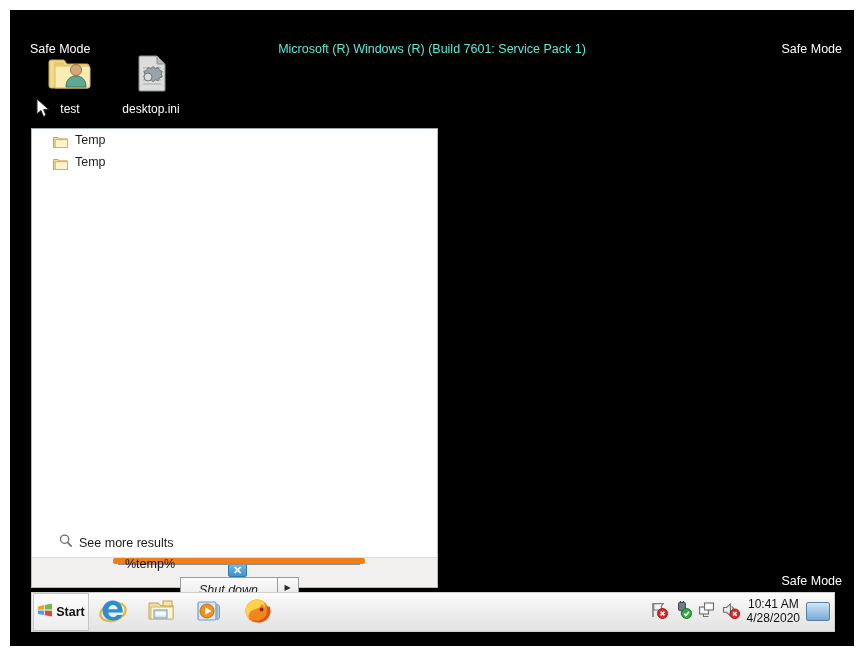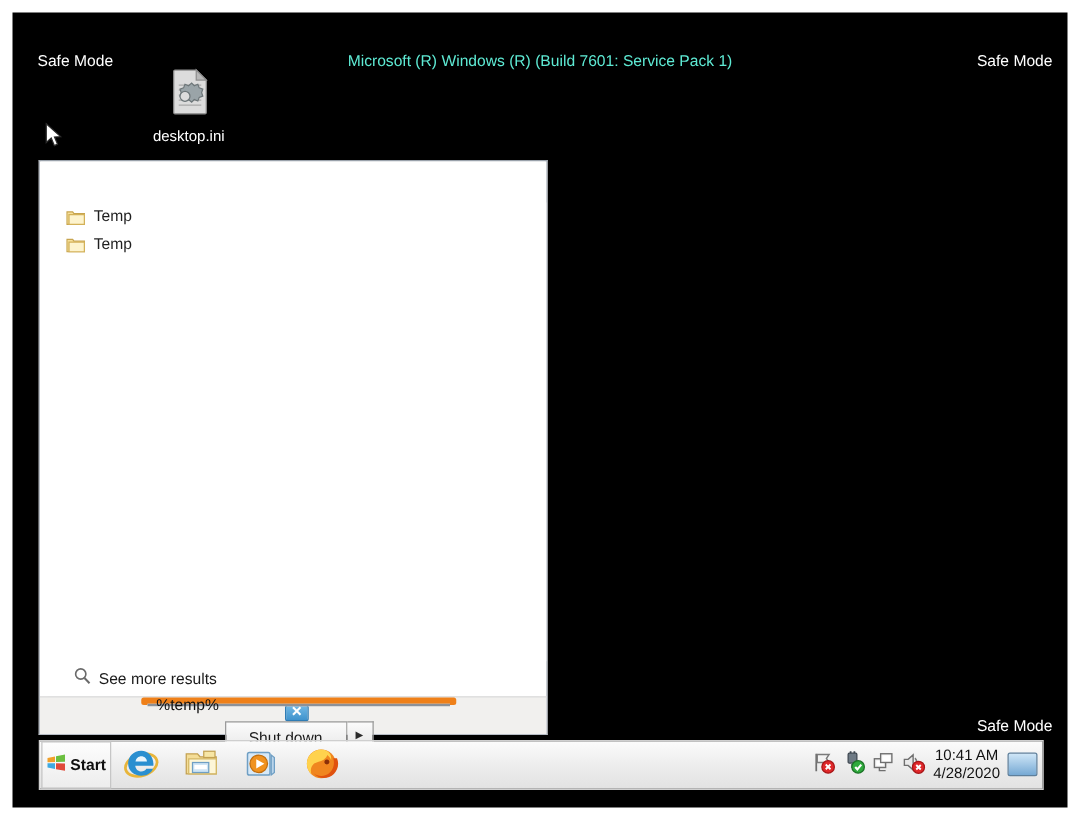--- a/index.html
+++ b/index.html
@@ -22,21 +22,21 @@
   #icon-test{left:21px;top:38px;}
   #icon-ini{left:102px;top:38px;}
 
   
   #cursor{position:absolute;left:26px;top:88px;width:16px;height:22px;}
 
   
   #startmenu{position:absolute;left:21px;top:118px;width:405px;height:458px;
       background:#ffffff;border:1px solid #b6bcc4;border-top:1px solid #9aa2ab;
       box-shadow:0 0 3px rgba(0,0,0,.5);}
-  #results{position:absolute;left:0;top:0;right:0;bottom:58px;background:#ffffff;overflow:hidden;margin-top:33px;}
+  #results{position:absolute;left:0;top:0;right:0;bottom:58px;background:#ffffff;overflow:hidden;}
   .result-row{display:flex;align-items:center;height:22px;padding-left:21px;cursor:default;}
   .result-row .rlabel{font-size:12.5px;color:#1f1f1f;margin-left:7px;}
   .folder16{width:15px;height:13px;position:relative;flex:0 0 auto;}
 
   #seemore{position:absolute;left:0;right:0;bottom:30px;height:28px;display:flex;align-items:center;padding-left:27px;}
   #seemore .smlabel{font-size:12.5px;color:#1b1b1b;margin-left:6px;}
   #divider{position:absolute;left:6px;right:6px;bottom:29px;height:1px;background:#dfe3e8;}
 
   #bottombar{position:absolute;left:0;right:0;bottom:0;height:29px;background:#f1f0ee;
       border-top:1px solid #dcdcdc;display:flex;align-items:center;flex-direction:column;}
@@ -45,21 +45,21 @@
       border:3px solid #ef8019;border-radius:2px;box-sizing:border-box;background:#ffffff;}
   #searchbox{position:absolute;left:2px;top:2px;right:2px;bottom:2px;border:1px solid #8c9199;background:#fff;
       display:flex;align-items:center;}
   #searchtext{font-size:12.5px;color:#111;padding-left:6px;}
   #clearbtn{margin-left:6px;width:17px;height:17px;border-radius:2px;
       background:linear-gradient(#6fb7e4,#3f93cd);border:1px solid #2f7cb4;
       display:flex;align-items:center;justify-content:center;color:#fff;font-size:11px;font-weight:bold;line-height:1;}
   #shutwrap{margin-left:9px;display:flex;align-items:stretch;height:21px;}
   #shutbtn{min-width:76px;padding:12px 10px;background:linear-gradient(#fbfbfb,#e6e6e6);
       border:1px solid #9a9a9a;display:flex;align-items:center;justify-content:center;
-      font-size:12.5px;color:#1b1b1b;}
+      font-size:12.5px;color:#1b1b1b;font-style:italic;}
   #shutarrow{width:20px;background:linear-gradient(#fbfbfb,#e6e6e6);border:1px solid #9a9a9a;border-left:none;
       display:flex;align-items:center;justify-content:center;font-size:8px;color:#2a2a2a;}
 
   
   #taskbar{position:absolute;left:21px;bottom:14px;width:802px;height:38px;
       background:linear-gradient(#fbfbfb,#ececec 55%,#e2e2e2);border:1px solid #cfcfcf;
       display:flex;align-items:flex-start;}
   #startbtn{width:54px;height:36px;margin-left:1px;background:linear-gradient(#fdfdfd,#ededed);
       border:1px solid #c6c6c6;display:flex;align-items:center;justify-content:center;gap:3px;}
   #startbtn .slabel{font-size:12.5px;font-weight:bold;color:#101010;}
@@ -76,20 +76,32 @@
 <body>
 
 <div id="screen">
   <div id="desktop">
 
     <div class="safe-mode-text nosel" id="sm-tl">Safe Mode</div>
     <div class="safe-mode-text nosel" id="sm-tr">Safe Mode</div>
     <div class="safe-mode-text nosel" id="sm-br">Safe Mode</div>
     <div id="build-text" class="nosel">Microsoft (R) Windows (R) (Build 7601: Service Pack 1)</div>
 
+    <div class="dicon" id="icon-test">
+      <span class="glyph">
+        <svg width="48" height="48" viewBox="0 0 48 48">
+          <path d="M5 12 h13 l3 4 h20 a2 2 0 0 1 2 2 v20 a2 2 0 0 1 -2 2 H5 a2 2 0 0 1 -2 -2 V14 a2 2 0 0 1 2 -2 z" fill="#f3da8a" stroke="#c9a94e" stroke-width="1"></path>
+          <path d="M9 18 h33 a2 2 0 0 1 2 2 v18 a2 2 0 0 1 -2 2 H9 z" fill="#fbecb4" stroke="#d8bb63" stroke-width="1"></path>
+          <circle cx="30" cy="22" r="5.5" fill="#d9a878" stroke="#9c7349" stroke-width="1"></circle>
+          <path d="M30 28 c-7 0 -10 5 -10 11 h20 c0 -6 -3 -11 -10 -11 z" fill="#5fa894" stroke="#3b7565" stroke-width="1"></path>
+          <path d="M8 14 h9 l3 4 H8 z" fill="#e6c871"></path>
+        </svg>
+      </span>
+      <span class="cap">test</span>
+    </div>
 
     <div class="dicon" id="icon-ini">
       <span class="glyph">
         <svg width="48" height="48" viewBox="0 0 48 48">
           <path d="M13 8 h17 l8 8 v26 a1 1 0 0 1 -1 1 H13 a1 1 0 0 1 -1 -1 V9 a1 1 0 0 1 1 -1 z" fill="#dcdcdc" stroke="#8f8f8f" stroke-width="1"></path>
           <path d="M30 8 l8 8 h-8 z" fill="#b9b9b9" stroke="#8f8f8f" stroke-width="1"></path>
           <g stroke="#a9a9a9" stroke-width="1">
             <line x1="16" y1="20" x2="34" y2="20"></line>
               <line x1="16" y1="24" x2="34" y2="24"></line>
             <line x1="16" y1="28" x2="34" y2="28"></line>

